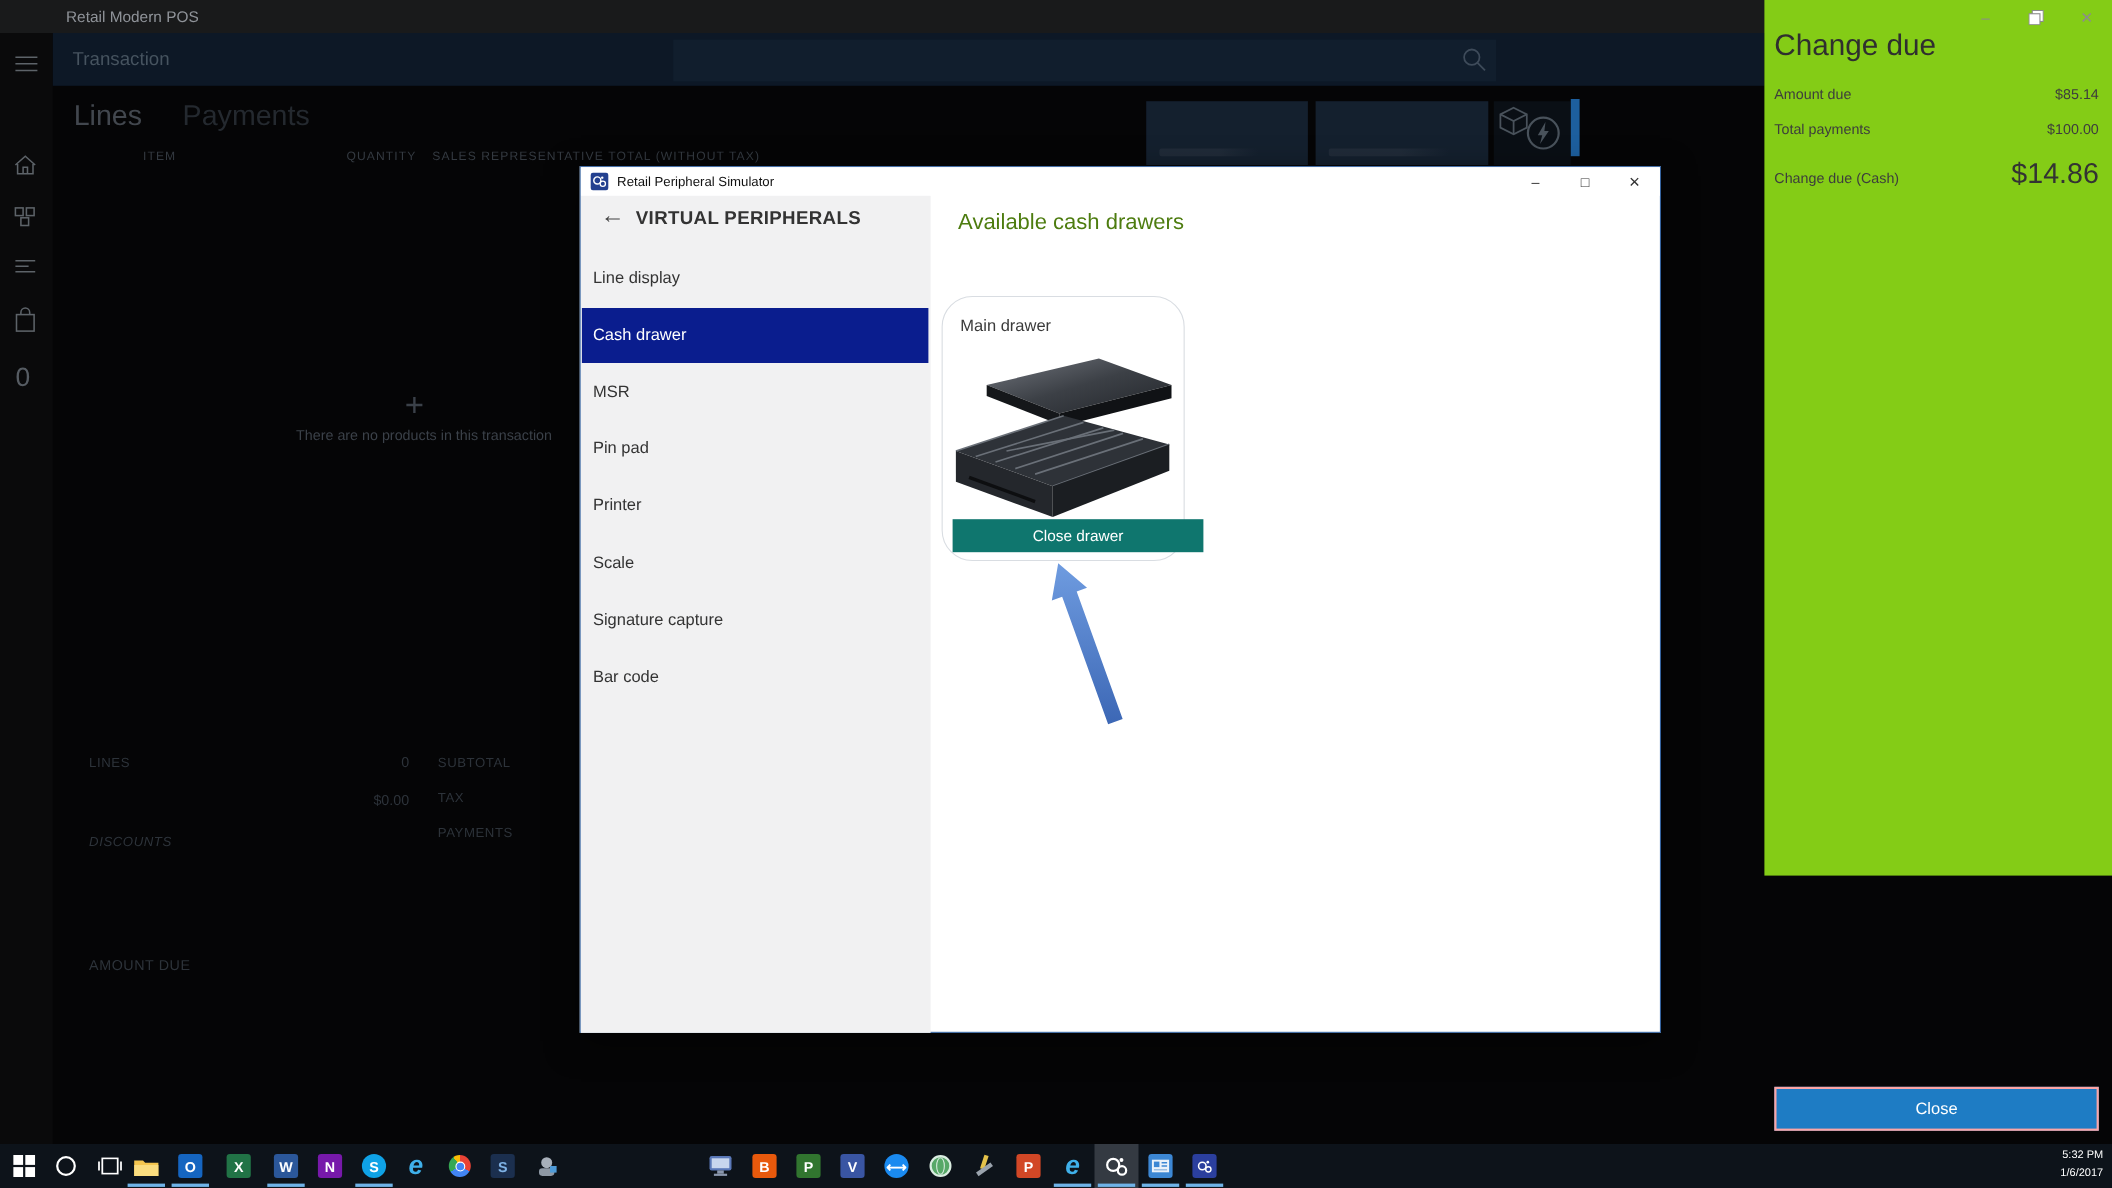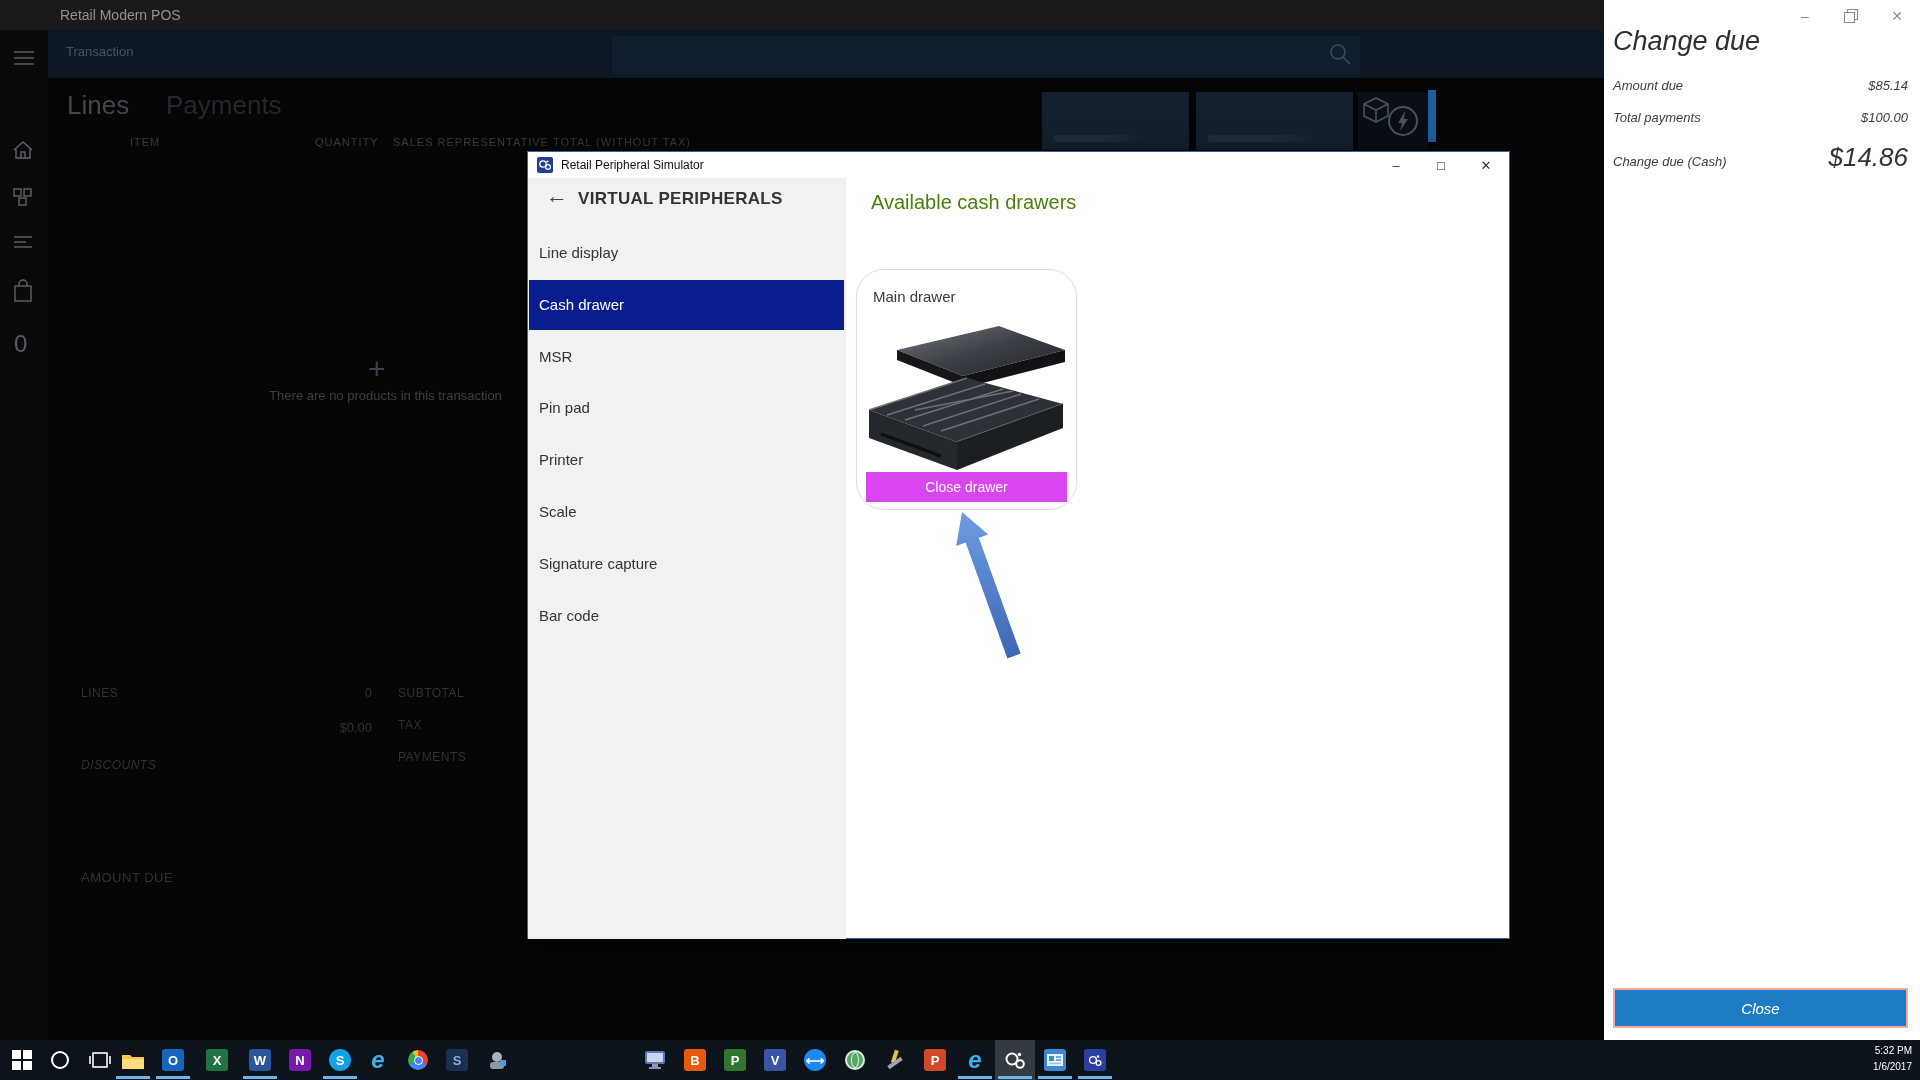--- a/index.html
+++ b/index.html
@@ -10,33 +10,33 @@
   #titlebar { left:0; top:0; width:1920px; height:30px; background:#191a1b; }
   #title-text { left:60px; top:7px; font-size:14px; color:#8f9399; }
   .winctl { top:6px; width:30px; height:20px; color:#8c8c8c; font-size:14px;
             display:flex; align-items:center; justify-content:center; }
   
   #rail { left:0; top:30px; width:48px; height:1010px; background:#0a0a0b; }
   .rail-ic { left:12px; width:24px; height:24px; color:#5d6369; }
   .rail-ic svg { stroke:#5d6369; fill:none; stroke-width:1.4; }
   
   #cmdbar { left:48px; top:30px; width:1556px; height:48px; background:#0d1826; }
-  #cmd-label { left:66px; top:44px; font-size:13px; color:#46535f; }
+  #cmd-label { left:66px; top:44px; font-size:17px; color:#46535f; }
   #searchbox { left:612px; top:36px; width:748px; height:38px; background:#111e2d; }
   
   .tab { font-size:26px; font-weight:300; }
   .th { font-size:11px; letter-spacing:1px; color:#343a41; }
   .dim-lbl { font-size:12px; letter-spacing:.5px; color:#2d333a; }
   .dim-val { font-size:13px; color:#2d333a; }
   .tile { top:92px; height:58px; background:#14202e; }
   .tile-smudge { position:absolute; left:12px; bottom:8px; height:7px;
                  background:linear-gradient(90deg,#2a3441 60%, transparent);
                  opacity:.55; border-radius:2px; }
   
-  #panel { left:1604px; top:0; width:316px; height:1040px; background:#ffffff;font-style:italic; }
+  #panel { left:1604px; top:0; width:316px; height:796px; background:#84cc16; }
   #panel h1 { font-size:27px; font-weight:200; color:#2f2f2f; }
   .prow-lbl { font-size:13px; color:#3d3d3d; }
   .prow-val { font-size:13px; color:#3d3d3d; text-align:right; }
   #big-change { font-size:26px; font-weight:200; color:#333; text-align:right; }
   #close-btn { left:9px; top:988px; width:295px; height:40px; background:#1e7cc4;
                border:2px solid #fca5a5; color:#fff; font-size:15px;
                display:flex; align-items:center; justify-content:center; cursor:pointer; }
   
   #dialog { left:527px; top:151px; width:983px; height:788px; background:#fff;
             border:1px solid #35639f; box-shadow:0 8px 30px rgba(0,0,0,.55); }
@@ -48,22 +48,22 @@
   #dlg-back { left:18px; top:33px; font-size:22px; color:#444; line-height:22px; }
   #dlg-head { left:50px; top:37px; font-size:17px; font-weight:bold; color:#333;
               letter-spacing:.3px; }
   .nav-item { position:absolute; left:1px; width:315px; height:50px; line-height:50px;
               padding-left:10px; font-size:15px; color:#333; cursor:pointer; }
   .nav-item.selected { background:#0a1d8e; color:#fff; }
   #dlg-content-title { left:343px; top:39px; font-size:20px; color:#4d7c0f; }
   .card { position:absolute; top:117px; width:221px; height:241px; background:#fff;
           border:1px solid #d9dde2; }
   .card-lbl { position:absolute; left:16px; top:18px; font-size:15px; color:#3a3a3a; }
-  .card-btn { position:absolute; left:9px; bottom:7px; width:201px; height:30px;
-              background:#d946ef; color:#fff; font-size:14px; display:flex;
+  .card-btn { position:absolute; left:9px; bottom:7px; width:228px; height:30px;
+              background:#0f766e; color:#fff; font-size:14px; display:flex;
               align-items:center; justify-content:center; cursor:pointer; }
   
   #taskbar { left:0; top:1040px; width:1920px; height:40px; background:#0d131a; }
   .tb-cell { position:absolute; top:0; width:40px; height:40px; display:flex;
              align-items:center; justify-content:center; }
   .tb-cell.active { background:#343a42; }
   .tb-underline { position:absolute; bottom:1px; left:3px; width:34px; height:3px;
                   background:#6fb3e8; }
   .tb-tile { width:22px; height:22px; border-radius:3px; display:flex; align-items:center;
              justify-content:center; font-size:13px; font-weight:bold; }

